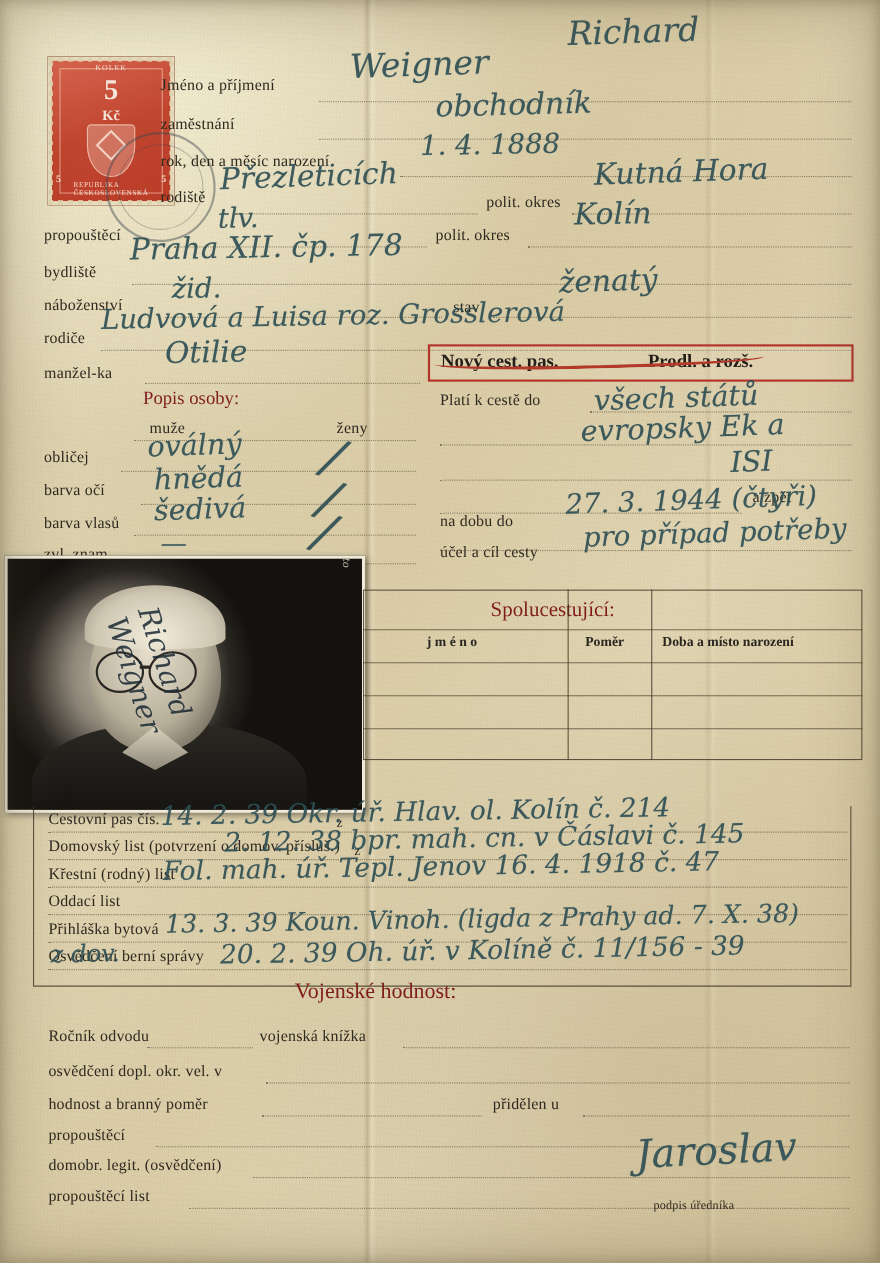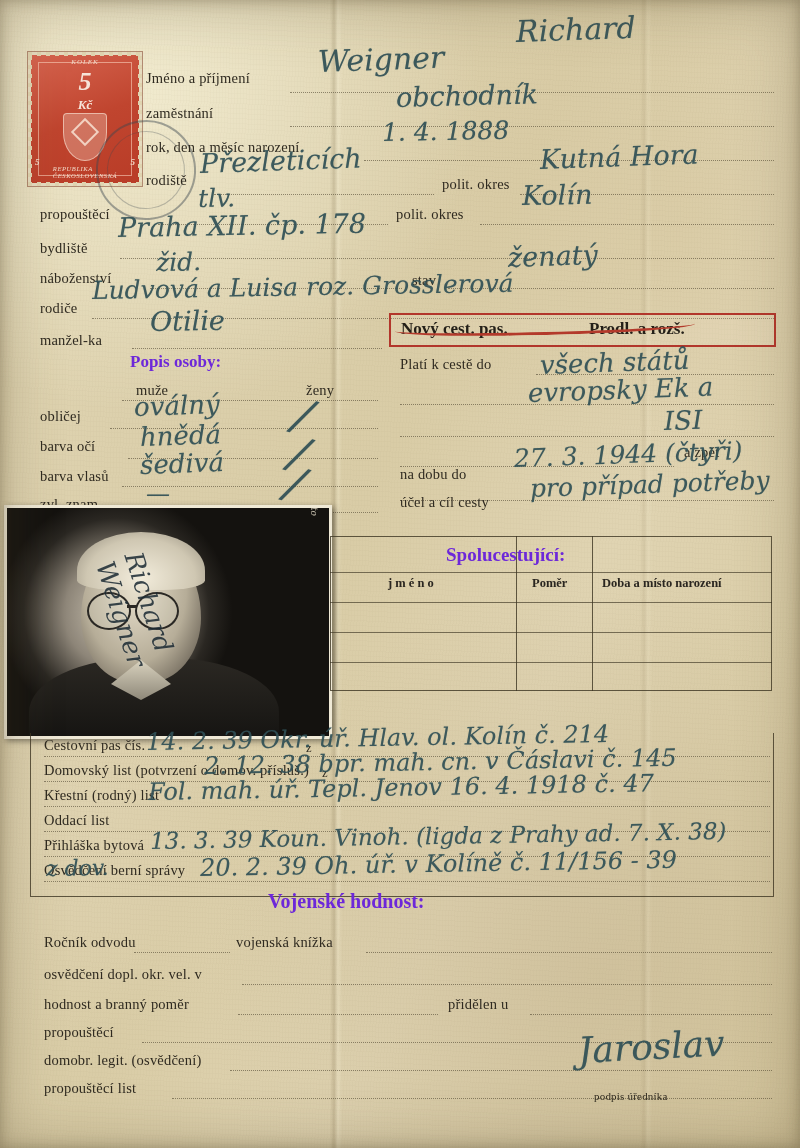--- a/index.html
+++ b/index.html
@@ -59,47 +59,46 @@
   .lbl {
     position: absolute;
     font-size: 14.5px;
     letter-spacing: .2px;
     white-space: nowrap;
     color: #2f2a20;
   }
   .lbl.small { font-size: 12.5px; }
   .hdr {
     position: absolute;
-    font-weight: bold;
+    font-weight: normal;
     font-size: 17px;
     white-space: nowrap;
-    color: #6d28d9;
+    color: #7f1d1d;
   }
 
   
   .hw {
     position: absolute;
     font-family: "DejaVu Serif", serif;
     font-style: italic;
     color: #2f4f55;
     white-space: nowrap;
     transform-origin: left center;
     opacity: .92;
     text-shadow: 0 0 1px rgba(47,79,85,0.35);
   }
 
   
   #stamp {
     position: absolute;
-    left: 28px; top: 52px;
+    left: 44px; top: 52px;
     width: 108px; height: 128px;
     background: linear-gradient(160deg,#d6644f,#c0452f 50%,#b93c27);
     border: 3px solid #e6dcc0;
     box-shadow: 0 0 0 1px rgba(120,50,30,.5);
-    font-style: italic;
   }
   #stamp .perf {
     position: absolute; inset: -3px;
     background:
       repeating-linear-gradient(90deg, #e0d4b0 0 4px, transparent 4px 9px) top/100% 4px no-repeat,
       repeating-linear-gradient(90deg, #e0d4b0 0 4px, transparent 4px 9px) bottom/100% 4px no-repeat,
       repeating-linear-gradient(0deg, #e0d4b0 0 4px, transparent 4px 9px) left/4px 100% no-repeat,
       repeating-linear-gradient(0deg, #e0d4b0 0 4px, transparent 4px 9px) right/4px 100% no-repeat;
   }
   #stamp .inner {
@@ -236,21 +235,21 @@
     position:absolute; right:10px; top:8px;
     font-family:"DejaVu Serif", serif; font-style:italic;
     color:#efe7d2; font-size:9px; opacity:.8;
     transform: rotate(90deg); transform-origin: right top;
   }
 
   
   #sputable {
     position: absolute;
     left: 330px; top: 536px;
-    width: 442px; height: 155px;
+    width: 442px; height: 155px; padding-left: 12px;
   }
   #sputable .box {
     position:absolute; inset:0;
     border:1.5px solid rgba(60,52,34,.8);
   }
   #sputable .v1, #sputable .v2 {
     position:absolute; top:0; bottom:0; width:0;
     border-left:1.5px solid rgba(60,52,34,.8);
   }
   #sputable .v1 { left: 186px; }

